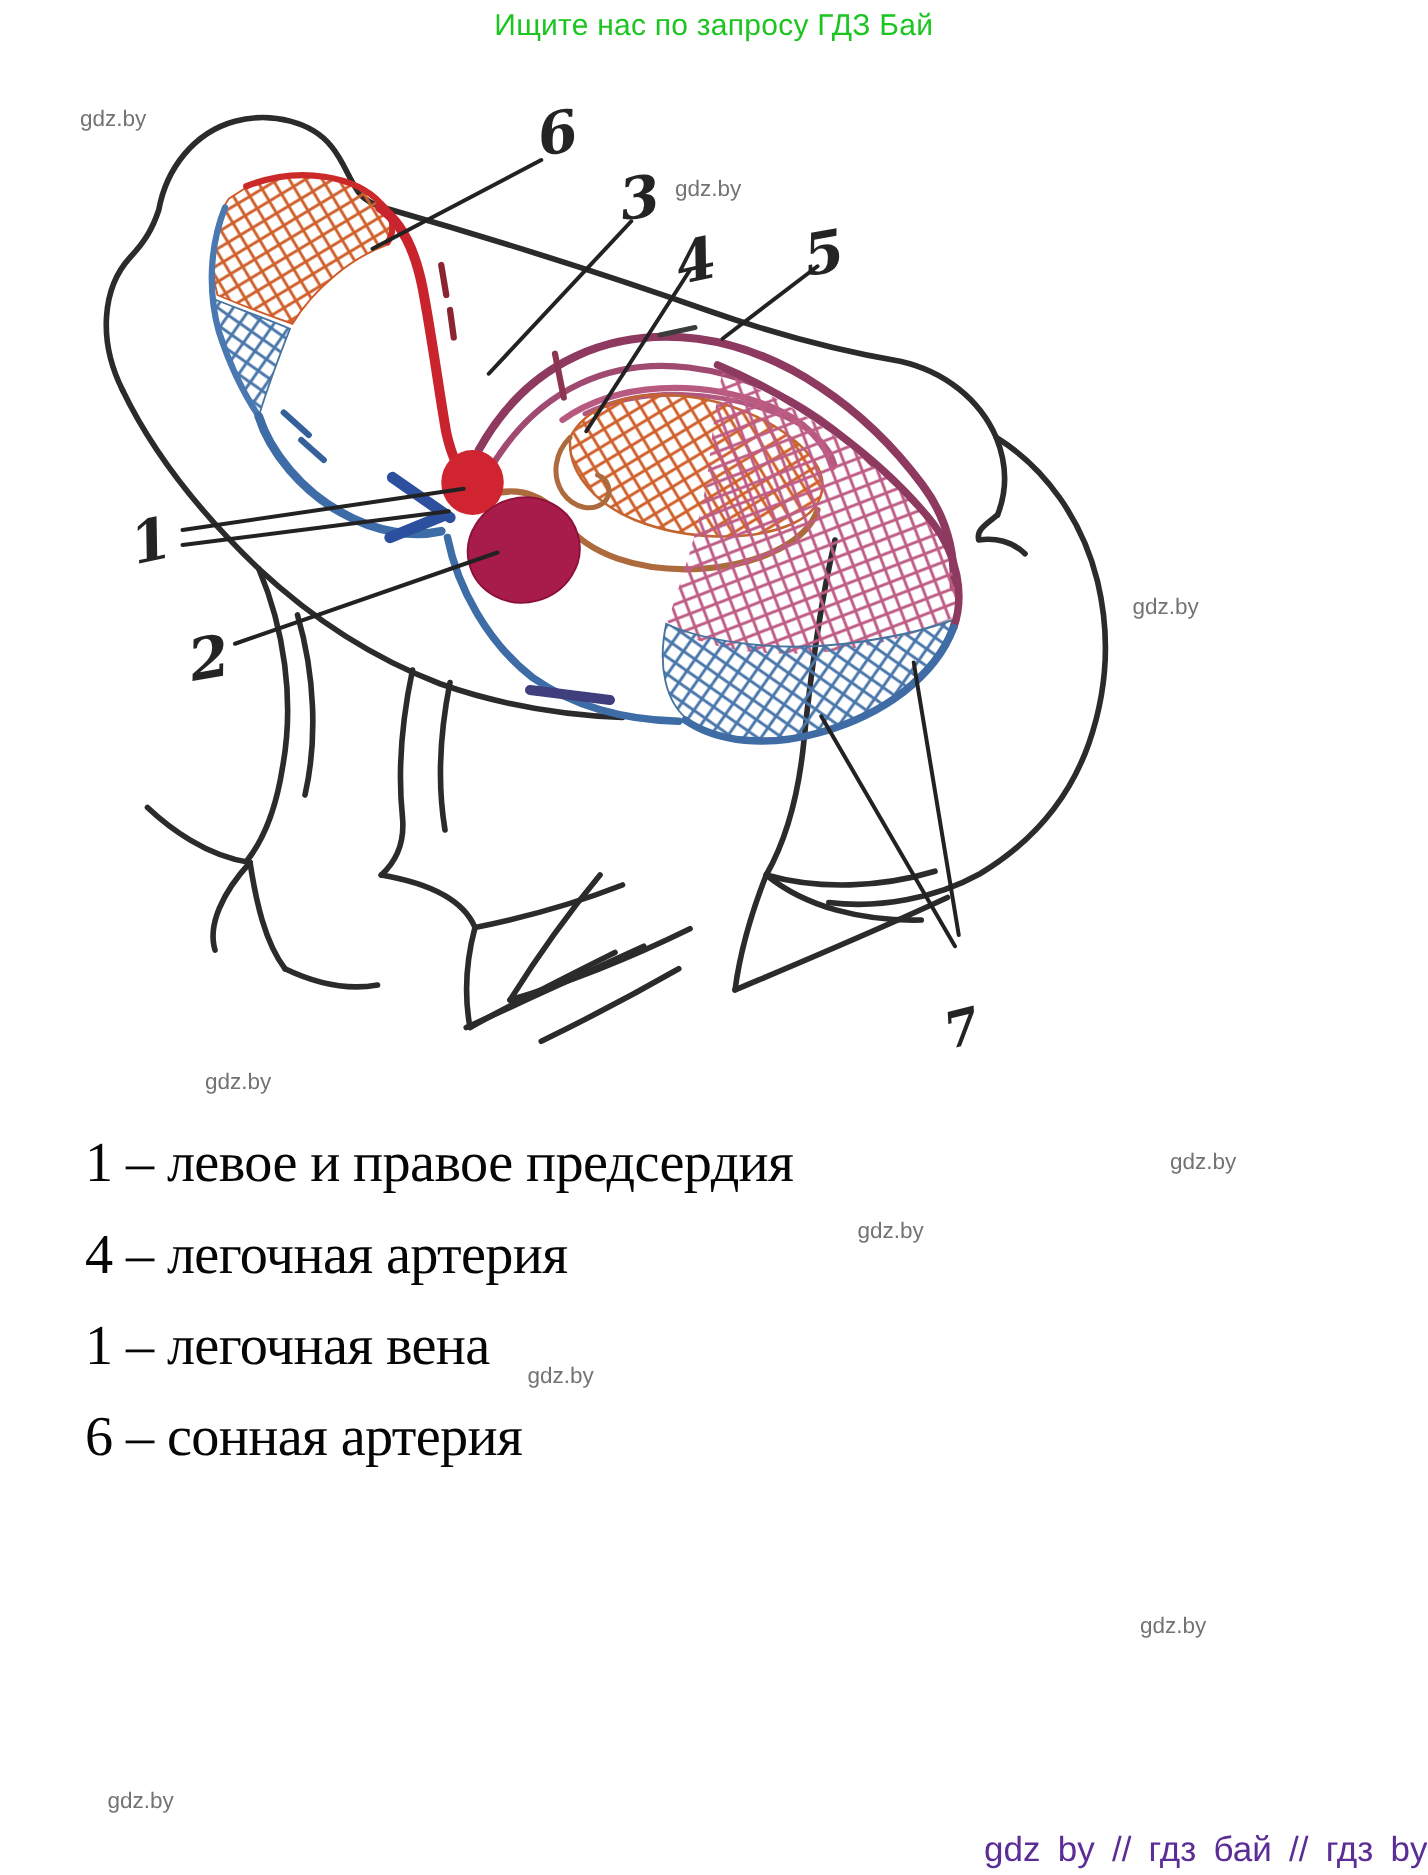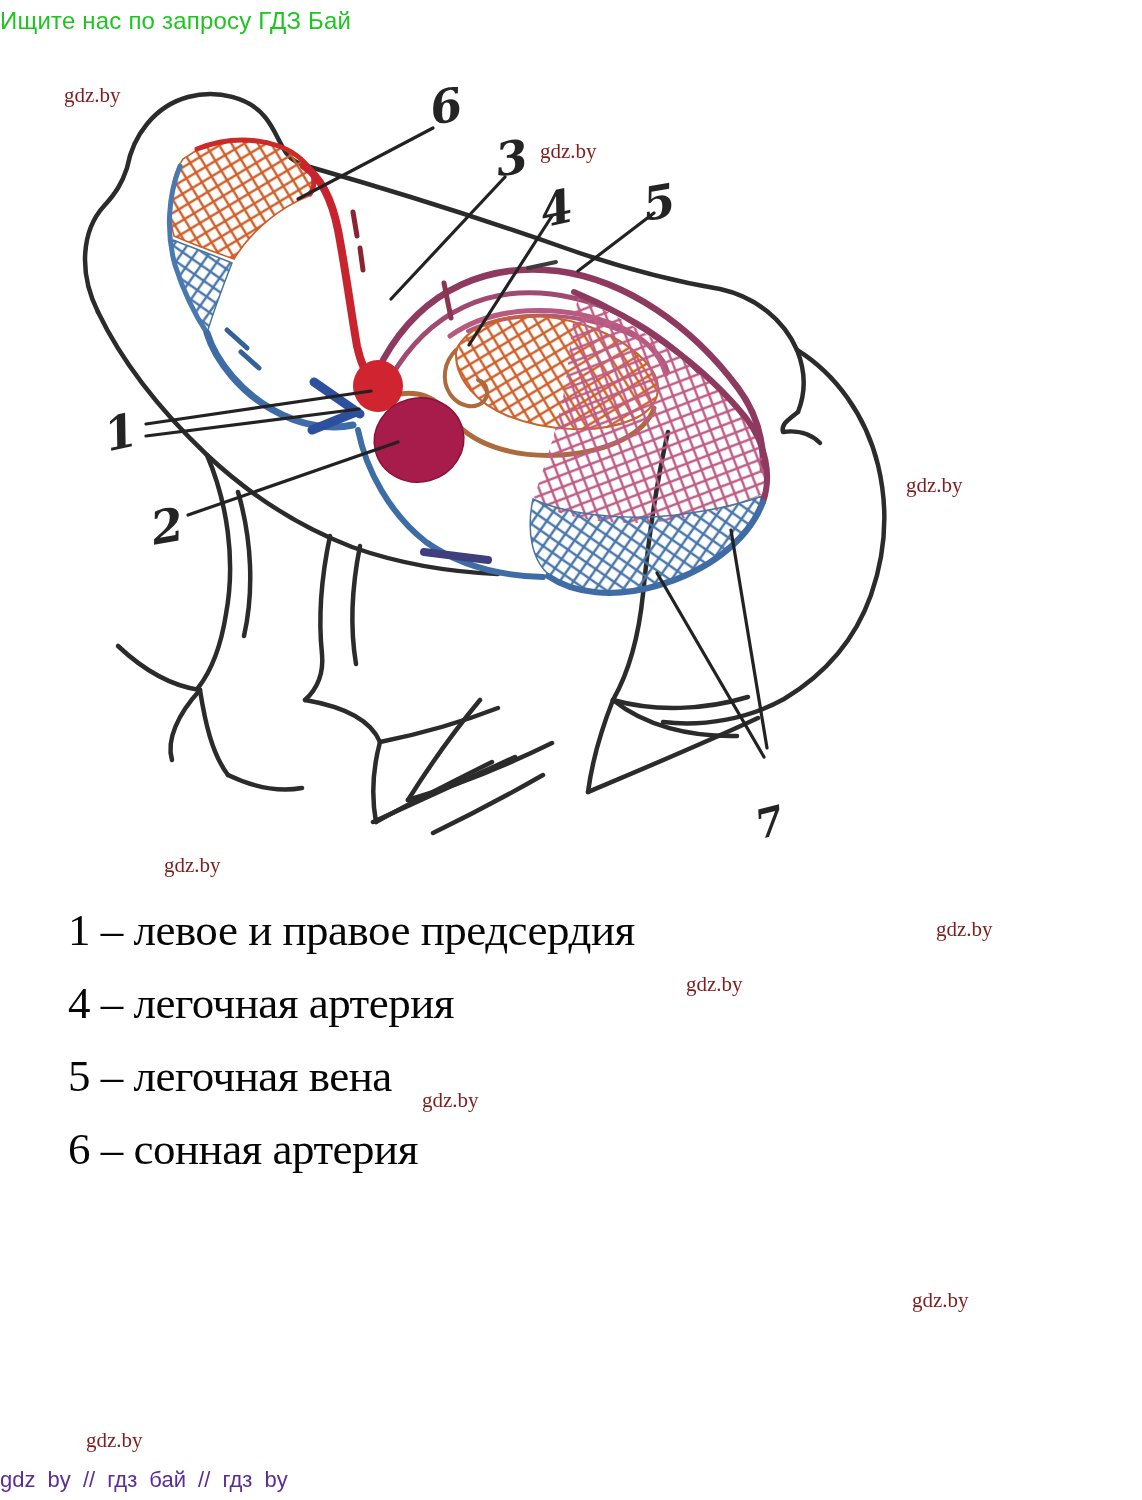--- a/index.html
+++ b/index.html
@@ -5,29 +5,30 @@
   html,body{margin:0;padding:0;background:#ffffff;}
   .page{
     position:relative;
     width:1142px;height:1500px;
     background:#ffffff;
     overflow:hidden;
     font-family:"Liberation Sans",sans-serif;
   }
   .promo{
     position:absolute;top:8px;left:0;width:100%;
+    text-align:center;
     font-size:24px;line-height:26px;
     color:#1dc521;
     letter-spacing:.2px;
   }
   .wm{
     position:absolute;
-    font-family:Liberation Serif, serif;
-    font-size:21px;line-height:30px;
-    color:#7f1d1d;
+    font-family:Liberation Sans, sans-serif;
+    font-size:18px;line-height:30px;
+    color:#737373;
     white-space:nowrap;
   }
   .wm.w1{left:64px;top:80px;}
   .wm.w2{left:540px;top:136px;}
   .wm.w3{left:906px;top:470px;}
   .wm.w4{left:164px;top:850px;}
   .wm.w5{left:936px;top:914px;}
   .wm.w6{left:686px;top:969px;}
   .wm.w7{left:422px;top:1085px;}
   .wm.w8{left:912px;top:1285px;}
@@ -38,22 +39,22 @@
   .legend{
     position:absolute;left:68px;top:894px;width:1060px;
     font-family:"Liberation Serif","DejaVu Serif",serif;
     font-size:45px;line-height:73px;
     color:#060606;
     letter-spacing:-0.5px;
   }
   .legend .row{white-space:nowrap;}
   .footer{
     position:absolute;left:0;top:1466px;width:100%;
-    text-align:left;
-    font-size:22px;line-height:28px;
+    text-align:right;
+    font-size:28px;line-height:28px;
     color:#5b2d97;
     word-spacing:6px;
   }
   svg text.num{
     font-family:"DejaVu Serif","Liberation Serif",serif;
     font-style:italic;font-weight:600;
     font-size:46px;fill:#242424;
   }
   svg text.num7{font-size:40px;}
 </style>
@@ -207,19 +208,19 @@
   <span class="wm w4">gdz.by</span>
   <span class="wm w5">gdz.by</span>
   <span class="wm w6">gdz.by</span>
   <span class="wm w7">gdz.by</span>
   <span class="wm w8">gdz.by</span>
   <span class="wm w9">gdz.by</span>
 
   <div class="legend">
     <div class="row">1 – левое и правое предсердия</div>
     <div class="row">4 – легочная артерия</div>
-    <div class="row">5 – легочная вена</div>
+    <div class="row">1 – легочная вена</div>
     <div class="row">6 – сонная артерия</div>
   </div>
 
   <div class="footer">gdz by // гдз бай // гдз by</div>
 
 </div>
 
 </body></html>

